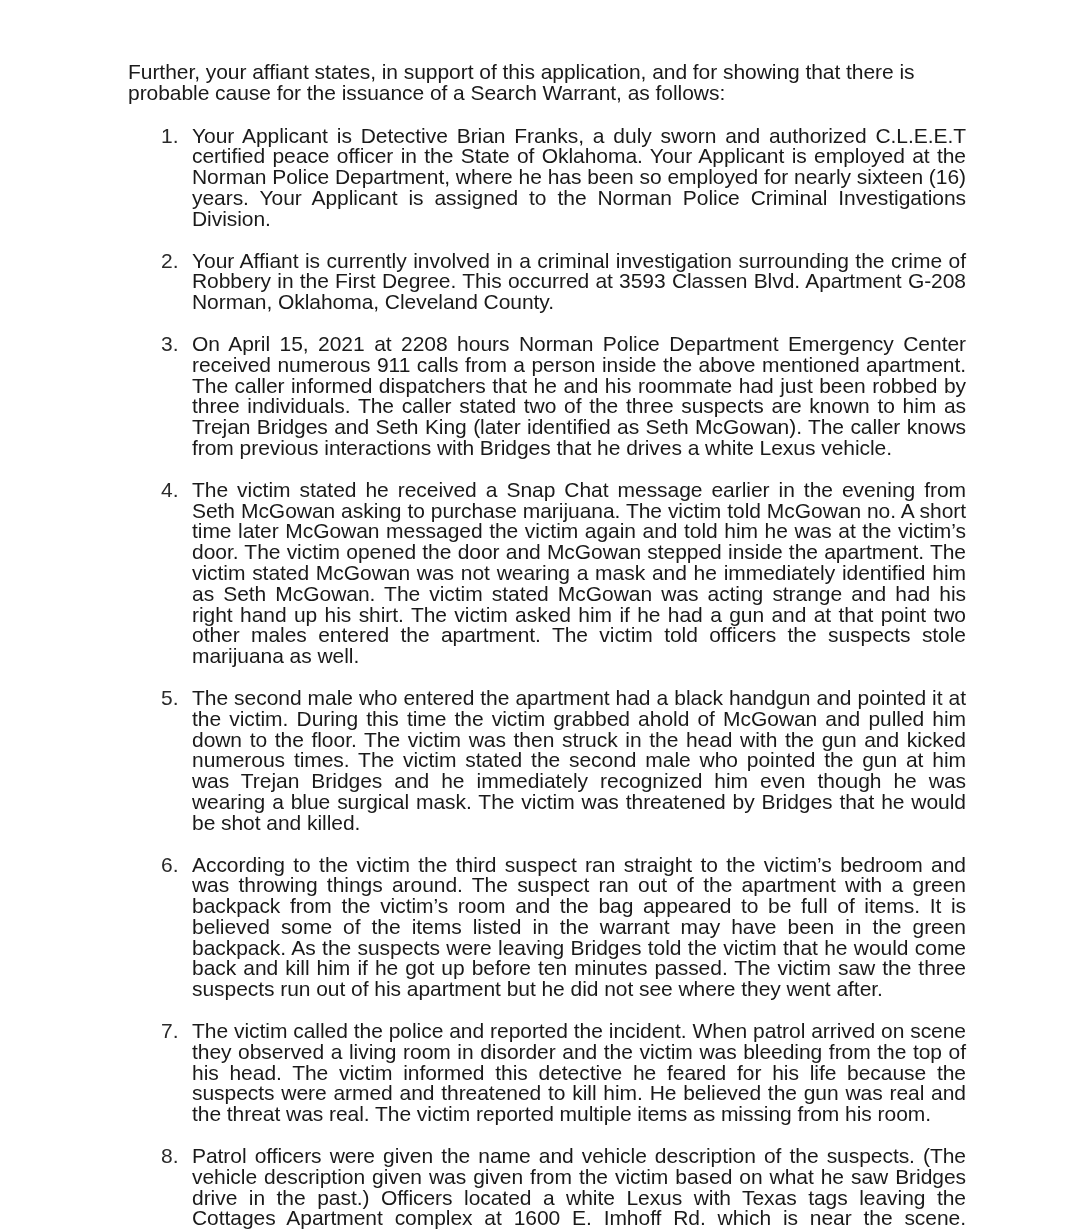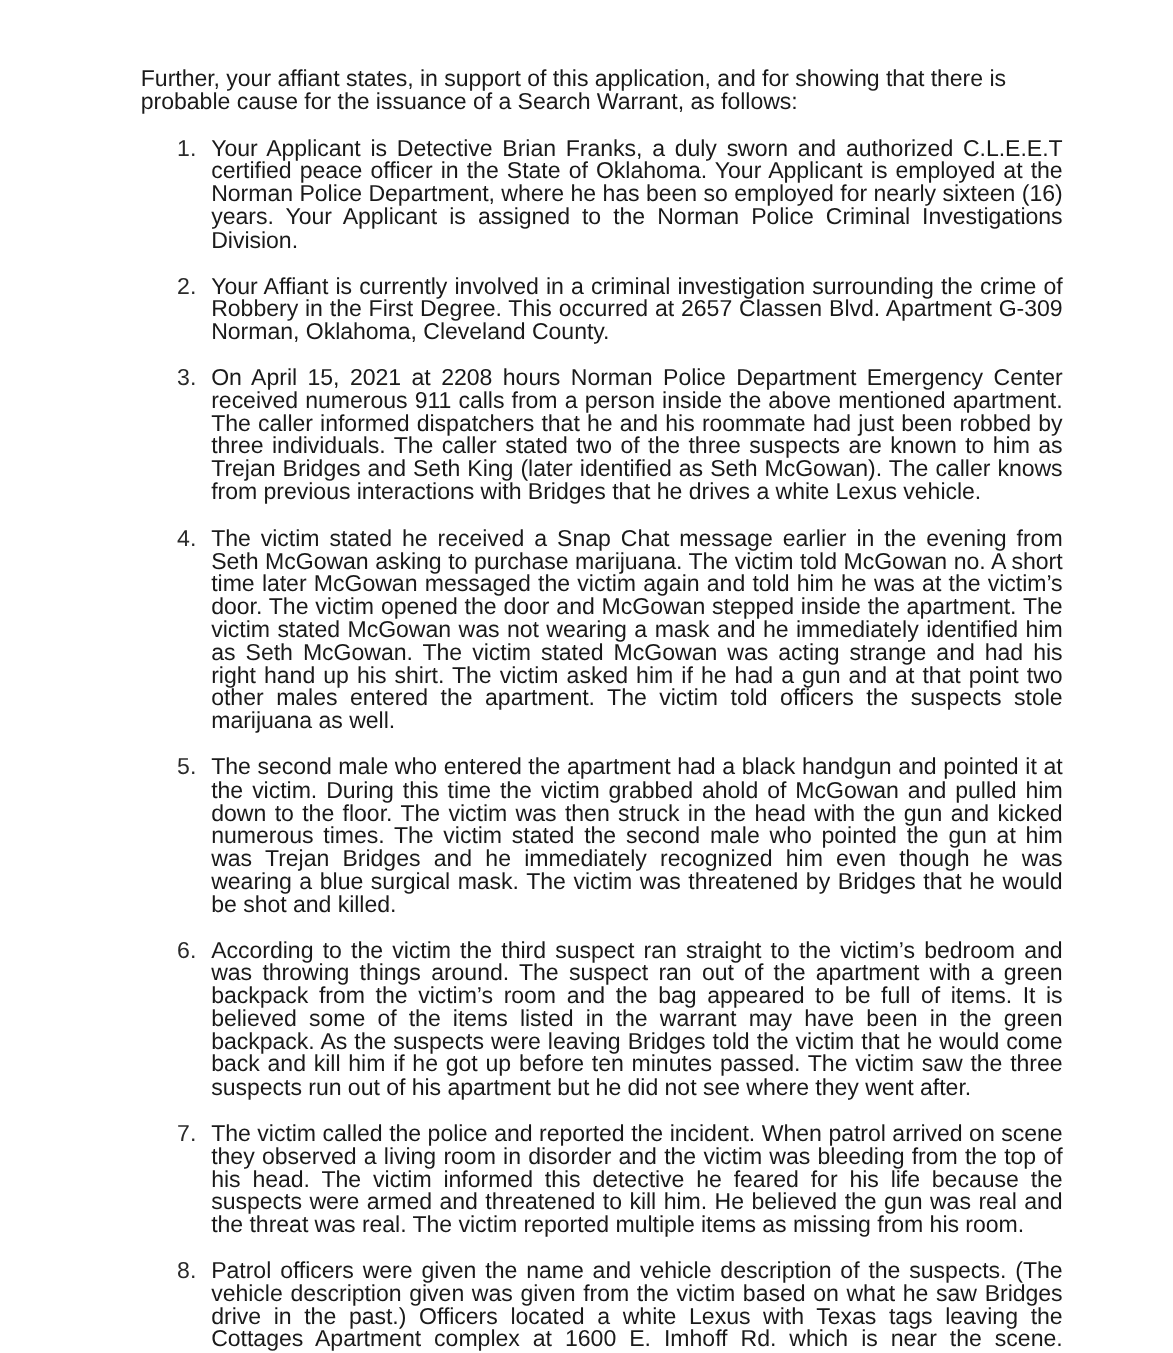--- a/index.html
+++ b/index.html
@@ -56,21 +56,21 @@
 <div class="page">
   <p class="intro">Further, your affiant states, in support of this application, and for showing that there is probable cause for the issuance of a Search Warrant, as follows:</p>
 
   <ol class="items">
     <li class="item">
       <span class="item-num">1.</span>
       <span class="item-text">Your Applicant is Detective Brian Franks, a duly sworn and authorized C.L.E.E.T certified peace officer in the State of Oklahoma.  Your Applicant is employed at the Norman Police Department, where he has been so employed for nearly sixteen (16) years.  Your Applicant is assigned to the Norman Police Criminal Investigations Division.</span>
     </li>
     <li class="item">
       <span class="item-num">2.</span>
-      <span class="item-text">Your Affiant is currently involved in a criminal investigation surrounding the crime of Robbery in the First Degree.  This occurred at 2657 Classen Blvd. Apartment G-309 Norman, Oklahoma, Cleveland County.</span>
+      <span class="item-text">Your Affiant is currently involved in a criminal investigation surrounding the crime of Robbery in the First Degree.  This occurred at 3593 Classen Blvd. Apartment G-208 Norman, Oklahoma, Cleveland County.</span>
     </li>
     <li class="item">
       <span class="item-num">3.</span>
       <span class="item-text">On April 15, 2021 at 2208 hours Norman Police Department Emergency Center received numerous 911 calls from a person inside the above mentioned apartment.  The caller informed dispatchers that he and his roommate had just been robbed by three individuals.  The caller stated two of the three suspects are known to him as Trejan Bridges and Seth King (later identified as Seth McGowan).  The caller knows from previous interactions with Bridges that he drives a white Lexus vehicle.</span>
     </li>
     <li class="item">
       <span class="item-num">4.</span>
       <span class="item-text">The victim stated he received a Snap Chat message earlier in the evening from Seth McGowan asking to purchase marijuana.  The victim told McGowan no.  A short time later McGowan messaged the victim again and told him he was at the victim’s door.  The victim opened the door and McGowan stepped inside the apartment.  The victim stated McGowan was not wearing a mask and he immediately identified him as Seth McGowan.  The victim stated McGowan was acting strange and had his right hand up his shirt.  The victim asked him if he had a gun and at that point two other males entered the apartment.  The victim told officers the suspects stole marijuana as well.</span>
     </li>
     <li class="item">

